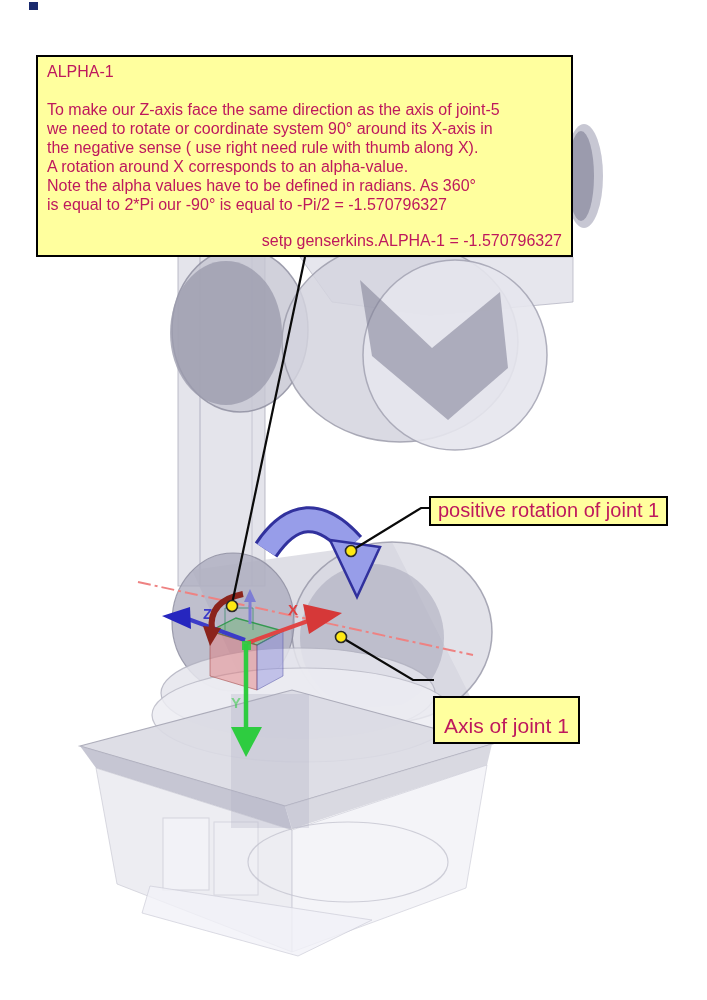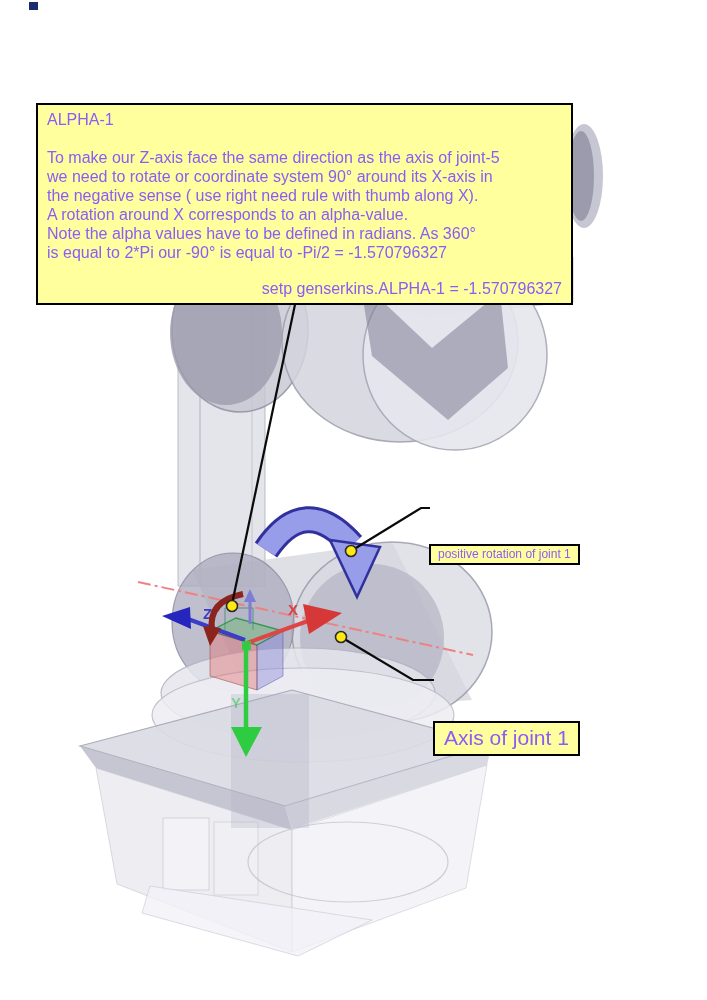--- a/index.html
+++ b/index.html
@@ -3,30 +3,30 @@
 <meta charset="utf-8">
 <style>
   html,body { margin:0; padding:0; background:#ffffff; }
   .stage {
     position:relative; width:707px; height:1000px; background:#ffffff;
     font-family:"Liberation Sans", sans-serif; overflow:hidden; color:#000;
   }
   .scene { position:absolute; left:0; top:0; z-index:1; }
   .callout {
     position:absolute; z-index:2; box-sizing:border-box;
-    background:#ffff9e; border:2px solid #000; color:#8b5cf6;margin-top:48px;
+    background:#ffff9e; border:2px solid #000; color:#be185d;
   }
   .alpha-note {
     left:36px; top:55px; width:537px; height:202px;
     padding:5px 9px; font-size:16px; line-height:19px; white-space:nowrap;
   }
   .alpha-note .title { margin-bottom:19px; }
   .alpha-note .command { margin-top:17px;text-align:right; }
-  .pos-rot { left:429px; top:496px; padding:1px 7px 2px 7px; font-size:12px; white-space:nowrap; }
-  .axis-joint { left:433px; top:673px; padding:3px 9px 4px 9px; font-size:21px; white-space:nowrap; }
+  .pos-rot { left:429px; top:496px; padding:1px 7px 2px 7px; font-size:20px; white-space:nowrap; }
+  .axis-joint { left:433px; top:696px; padding:16px 9px 4px 9px; font-size:21px; white-space:nowrap; }
   svg text.axis-label { font-weight:bold; font-size:15px; }
 </style>
 </head>
 <body>
 
 <div class="stage">
 
   <svg class="scene" width="707" height="1000" viewBox="0 0 707 1000">
 
     <rect x="29" y="2" width="9" height="8" fill="#1a2a6e"></rect>

